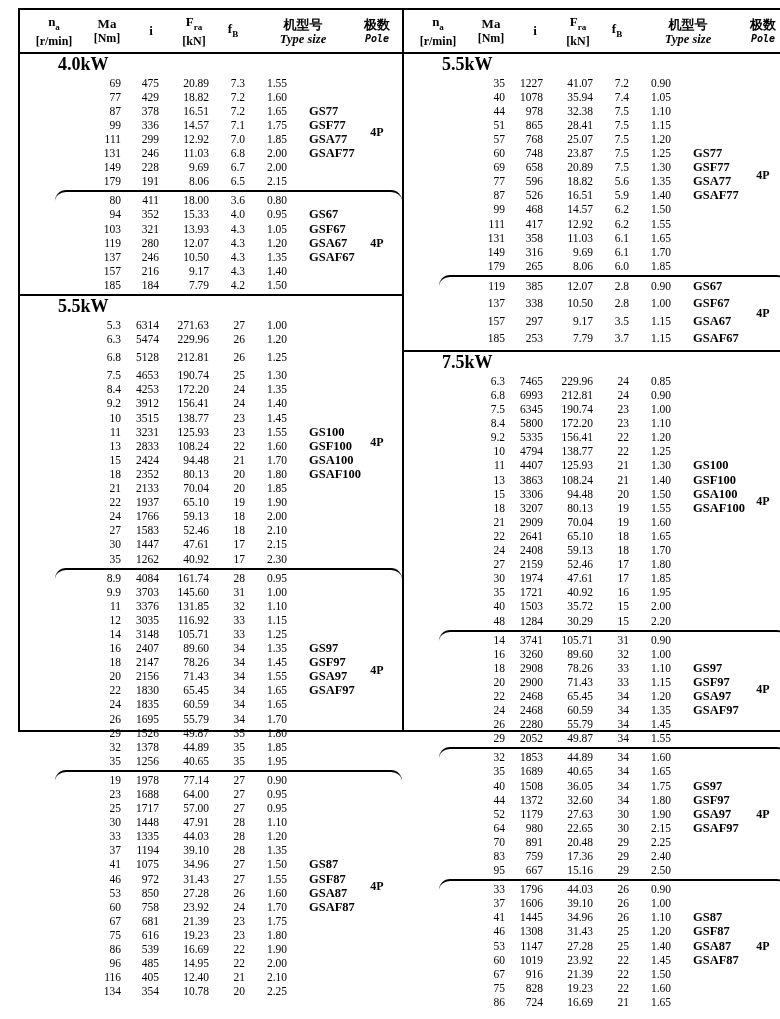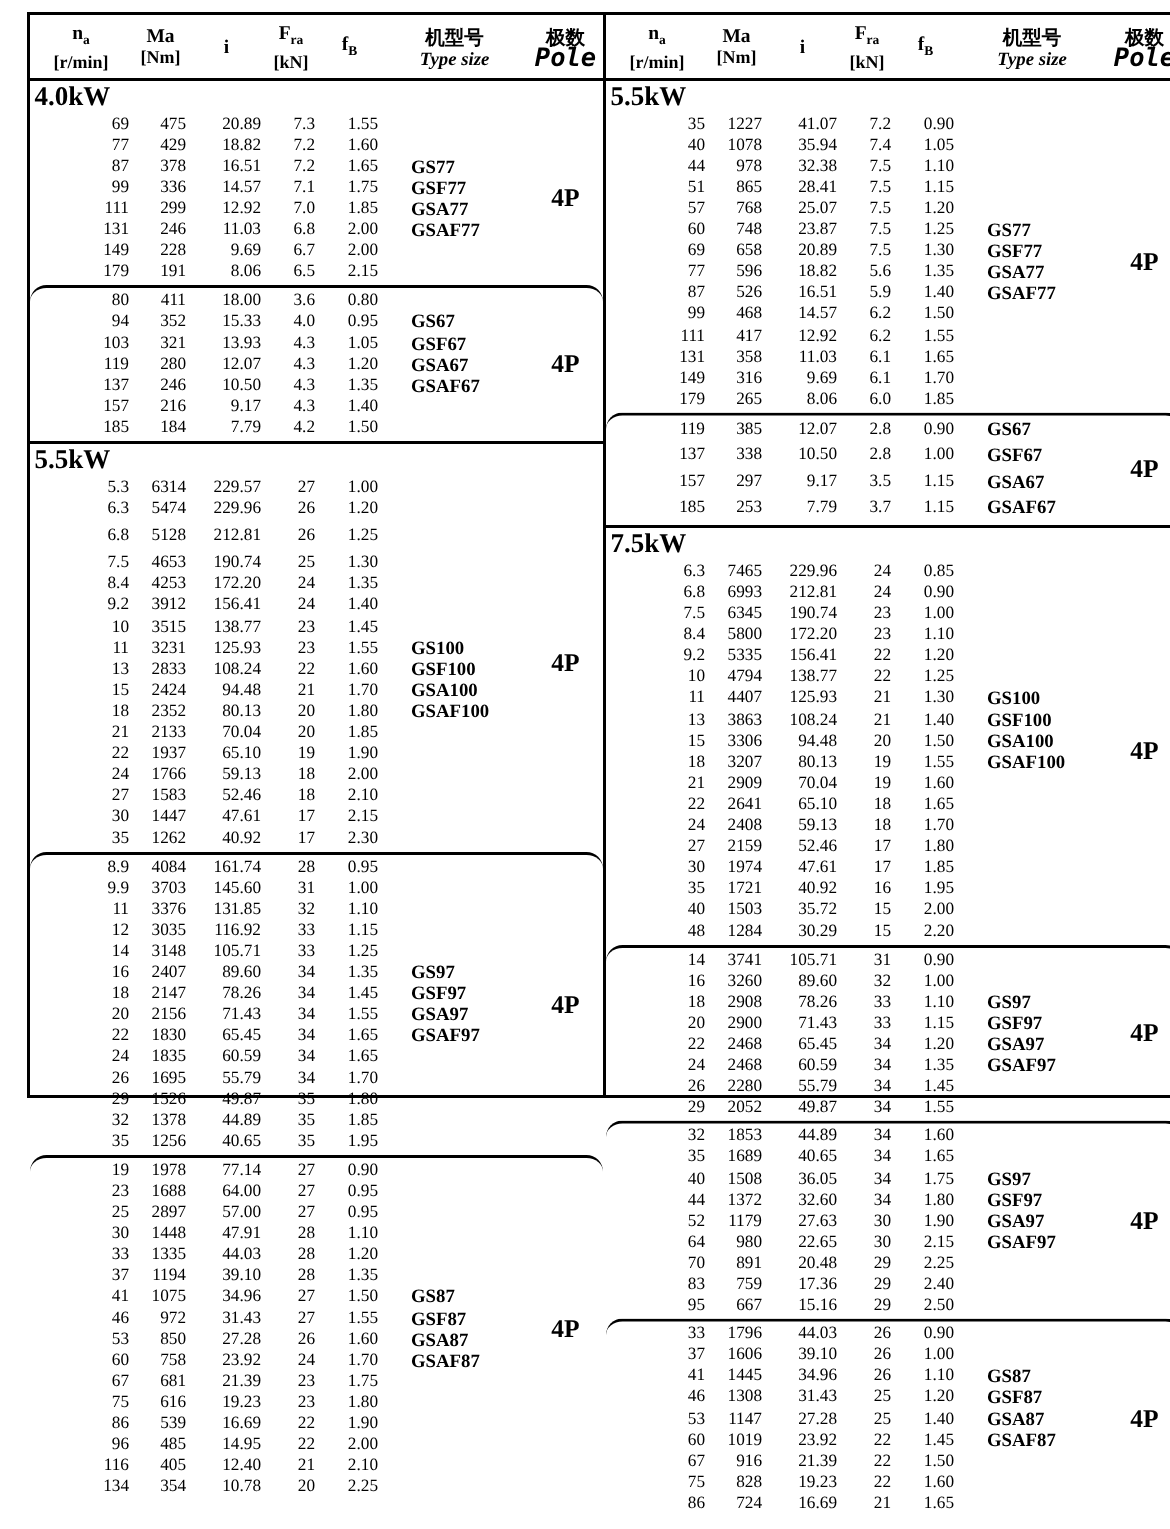--- a/index.html
+++ b/index.html
@@ -25,45 +25,45 @@
     padding:5px 0 4px 0;
     align-items:center;text-align:center;
     font-weight:bold;
     height:40px;box-sizing:content-box;
   }
   .hc .sym{font-size:13px;line-height:14px;}
   .hc sub{font-size:9px;}
   .hc .unit{font-size:12px;line-height:14px;}
   .hc .zh{font-size:13px;line-height:15px;font-family:"Liberation Sans",sans-serif;}
   .hc .en{font-size:12.5px;line-height:14px;font-style:italic;}
-  .hc .en.mono{font-family:"DejaVu Sans Mono",monospace;font-size:17px;}
+  .hc .en.mono{font-family:"DejaVu Sans Mono",monospace;font-size:10px;}
 
   
-  .section{border-top:2.5px solid #000;}
+  .section{border-top:2.5px solid #000;padding-left:35px;}
   .section:first-child{border-top:none;}
   .section-title{
     font-size:18px;font-weight:bold;line-height:21px;padding-left:3px;
   }
   .block{position:relative;padding:1px 50px 2px 0;}
   .block.sep{border-top:2px solid #000;border-radius:11px;}
   .row{
     display:grid;
     grid-template-columns:68px 38px 50px 36px 42px 1fr;
     font-size:11.5px;line-height:14.1px;
   }
   .block.spread .row{line-height:17.5px;}
   .row.gap{margin-bottom:4px;}
   .cell{white-space:nowrap;}
   .c0,.c1,.c2,.c3,.c4{text-align:right;padding-right:2px;}
   .cell.type{
     text-align:left;padding-left:20px;font-weight:bold;font-size:12.5px;
   }
   .pole{
     position:absolute;right:0;top:50%;transform:translateY(-50%);
-    width:50px;text-align:center;font-weight:bold;font-size:17px;
+    width:50px;text-align:center;font-weight:bold;font-size:12px;
   }
 </style>
 </head>
 <body>
 
 <div class="page">
 
   <div class="half left">
     <div class="col-header">
       <div class="hc">
@@ -222,21 +222,21 @@
             </div>
             <div class="pole">4P</div>
           </div>
         </div>
         <div class="section">
           <div class="section-title">5.5kW</div>
           <div class="block">
             <div class="row">
               <div class="cell c0">5.3</div>
               <div class="cell c1">6314</div>
-              <div class="cell c2">229.57</div>
+              <div class="cell c2">271.63</div>
               <div class="cell c3">27</div>
               <div class="cell c4">1.00</div>
               <div class="cell type"></div>
             </div>
             <div class="row gap">
               <div class="cell c0">6.3</div>
               <div class="cell c1">5474</div>
               <div class="cell c2">229.96</div>
               <div class="cell c3">26</div>
               <div class="cell c4">1.20</div>
@@ -491,21 +491,21 @@
             <div class="row">
               <div class="cell c0">23</div>
               <div class="cell c1">1688</div>
               <div class="cell c2">64.00</div>
               <div class="cell c3">27</div>
               <div class="cell c4">0.95</div>
               <div class="cell type"></div>
             </div>
             <div class="row">
               <div class="cell c0">25</div>
-              <div class="cell c1">2897</div>
+              <div class="cell c1">1717</div>
               <div class="cell c2">57.00</div>
               <div class="cell c3">27</div>
               <div class="cell c4">0.95</div>
               <div class="cell type"></div>
             </div>
             <div class="row">
               <div class="cell c0">30</div>
               <div class="cell c1">1448</div>
               <div class="cell c2">47.91</div>
               <div class="cell c3">28</div>

